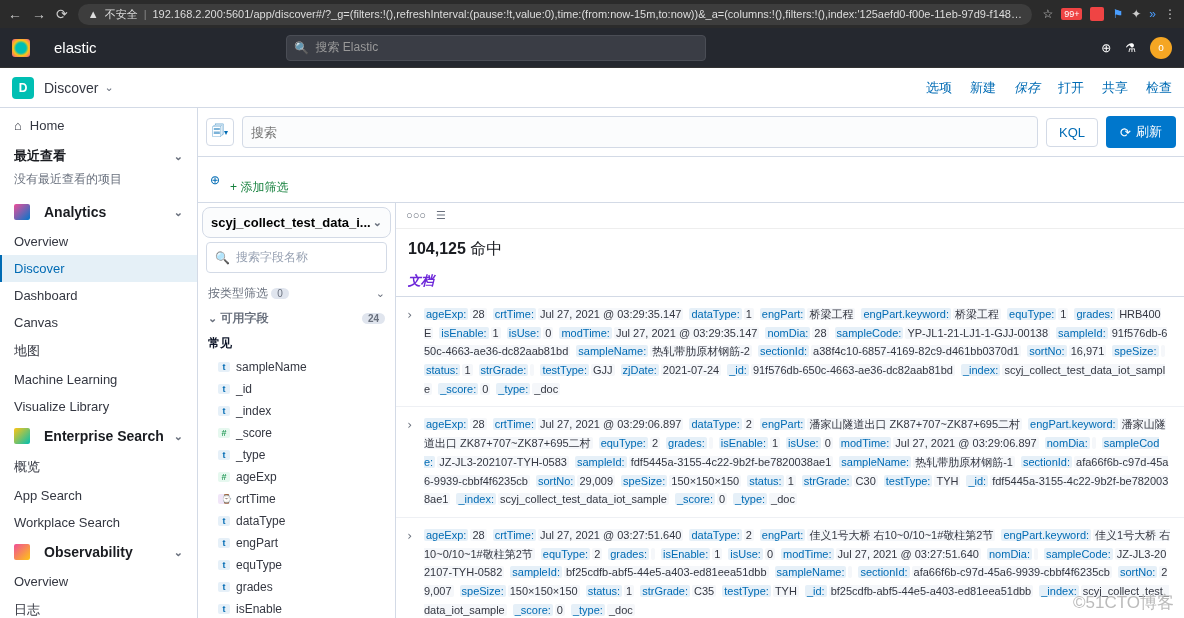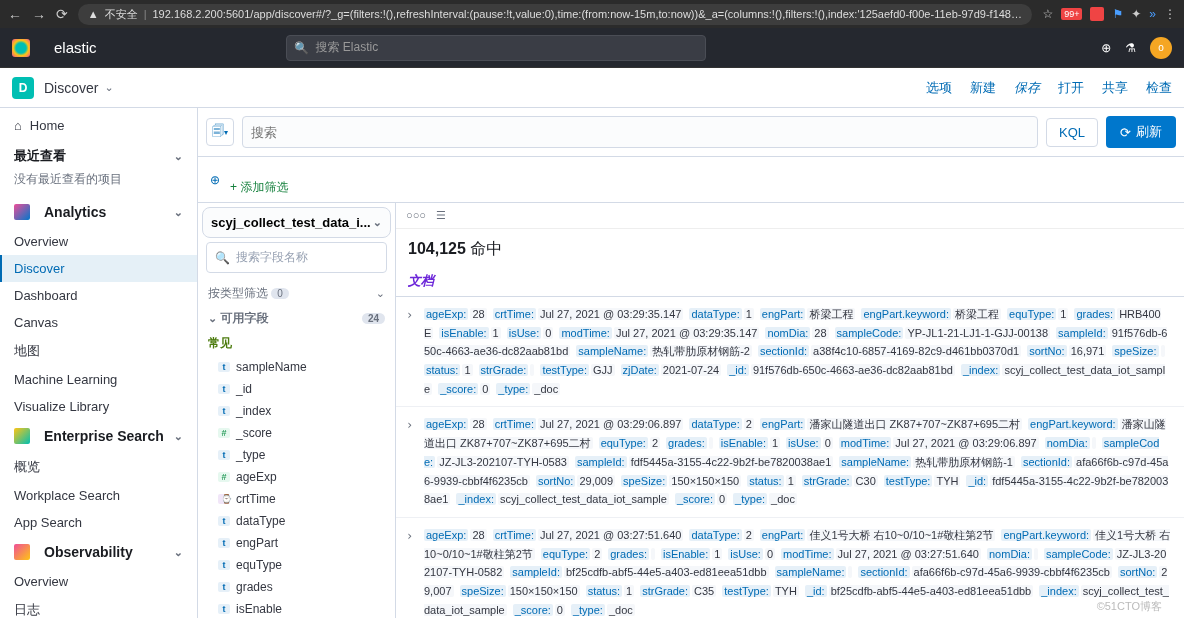--- a/index.html
+++ b/index.html
@@ -53,21 +53,21 @@
 .doc-toolbar { padding: 6px 10px; display:flex; gap:10px; color:#69707d; font-size:11px; border-bottom:1px solid #eee; }
 .hit-count { padding: 10px 12px 6px; font-size: 16px; color: #1a1c21; }
 .hit-count b { font-weight:bold; }
 .doc-header { padding: 6px 12px; font-size: 13px; font-weight: bold; border-bottom: 1px solid #d3dae6; color:#6d28d9;font-style:italic; }
 .doc-row { padding: 8px 12px 8px 28px; border-bottom: 1px solid #eef0f4; font-family: Menlo, Consolas, monospace; font-size: 11px; line-height: 1.7; color: #343741; word-break: break-all; position: relative; }
 .doc-row::before { content: "›"; position: absolute; left: 10px; top: 8px; color: #69707d; font-size: 12px; }
 .kv { white-space: normal; }
 .k { background: #e6f0f8; color: #006bb4; padding: 0 2px; border-radius: 2px; margin-right: 2px; }
 .v { background: #f5f7fa; padding: 0 2px; border-radius: 2px; margin-right: 6px; }
 .chev { color:#69707d; font-size:11px; }
-.watermark { position:absolute; bottom:4px; right:22px; color:#bbb; font-size:11px; }
+.watermark { position:absolute; bottom:4px; right:10px; color:#bbb; font-size:17px; }
 </style>
 </head>
 <body>
 
 <div class="browser-bar">
   <div class="nav-icons">
     <span>←</span>
     <span>→</span>
     <span>⟳</span>
   </div>
@@ -150,22 +150,22 @@
       </div>
     <div class="nav-section">
       <span class="nav-section-left">
           <span class="icon-ent-search"></span>
           <span>Enterprise Search</span>
         </span>
       <span class="chev">⌄</span>
     </div>
     <div id="nav-enterprise">
         <div class="nav-item">概览</div>
+        <div class="nav-item">App Search</div>
         <div class="nav-item">Workplace Search</div>
-        <div class="nav-item">App Search</div>
       </div>
     <div class="nav-section">
       <span class="nav-section-left">
           <span class="icon-observ"></span>
           <span>Observability</span>
         </span>
       <span class="chev">⌄</span>
     </div>
     <div id="nav-observ">
         <div class="nav-item">Overview</div>
@@ -200,21 +200,21 @@
           <span>搜索字段名称</span>
         </div>
         <div class="field-filter-row">
           <span><span>按类型筛选</span> <span class="field-badge">0</span></span>
           <span class="chev">⌄</span>
         </div>
         <div class="field-group">
           <span><span class="chev">⌄</span> <span>可用字段</span></span>
           <span class="field-badge">24</span>
         </div>
-        <div class="field-group" style="font-weight:bold;color:#4d7c0f">
+        <div class="field-group" style="font-weight:bold;color:#0f172a">
             <span>常见</span>
           </div>
         <div id="common-fields">
             <div class="field-item">
               <span class="field-type-badge">t</span>
               <span>sampleName</span>
             </div>
           </div>
         <div id="field-list">
             <div class="field-item">

